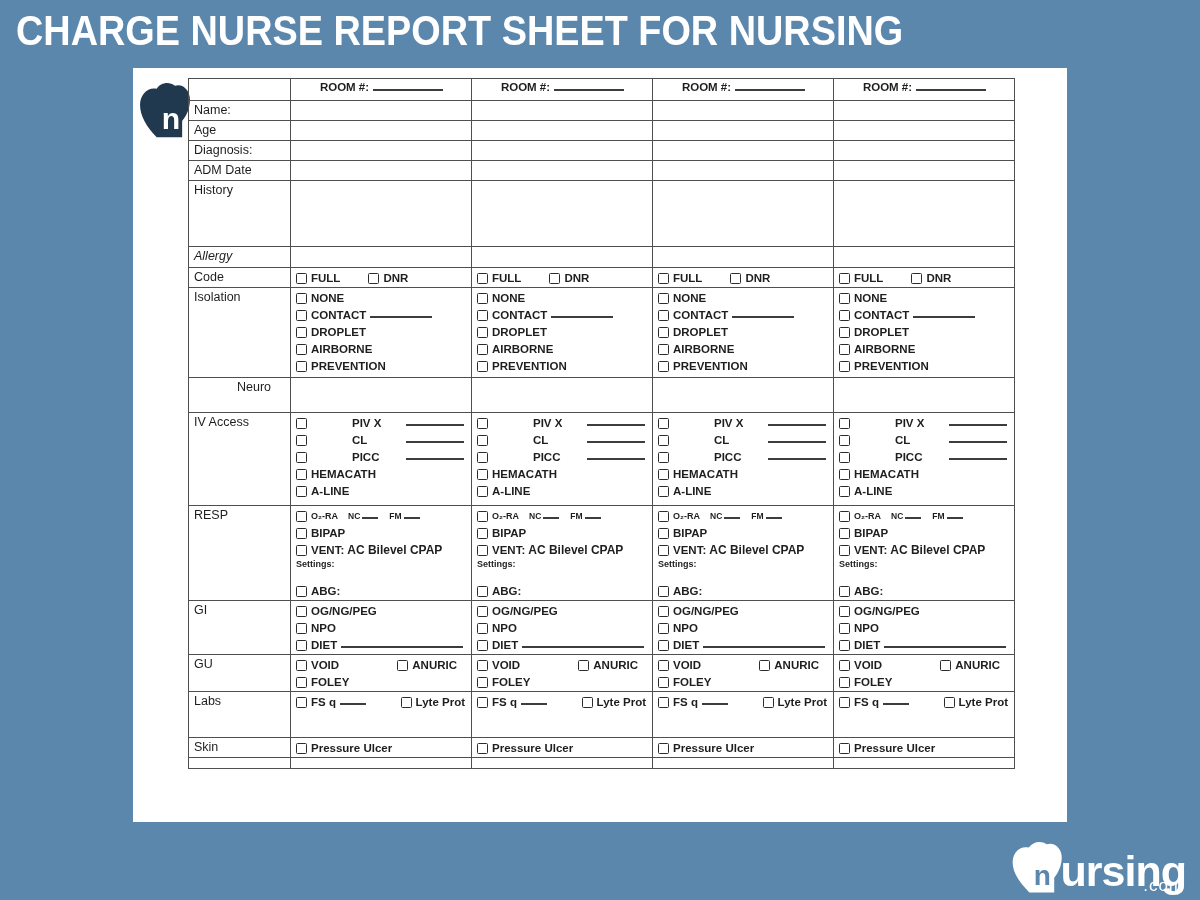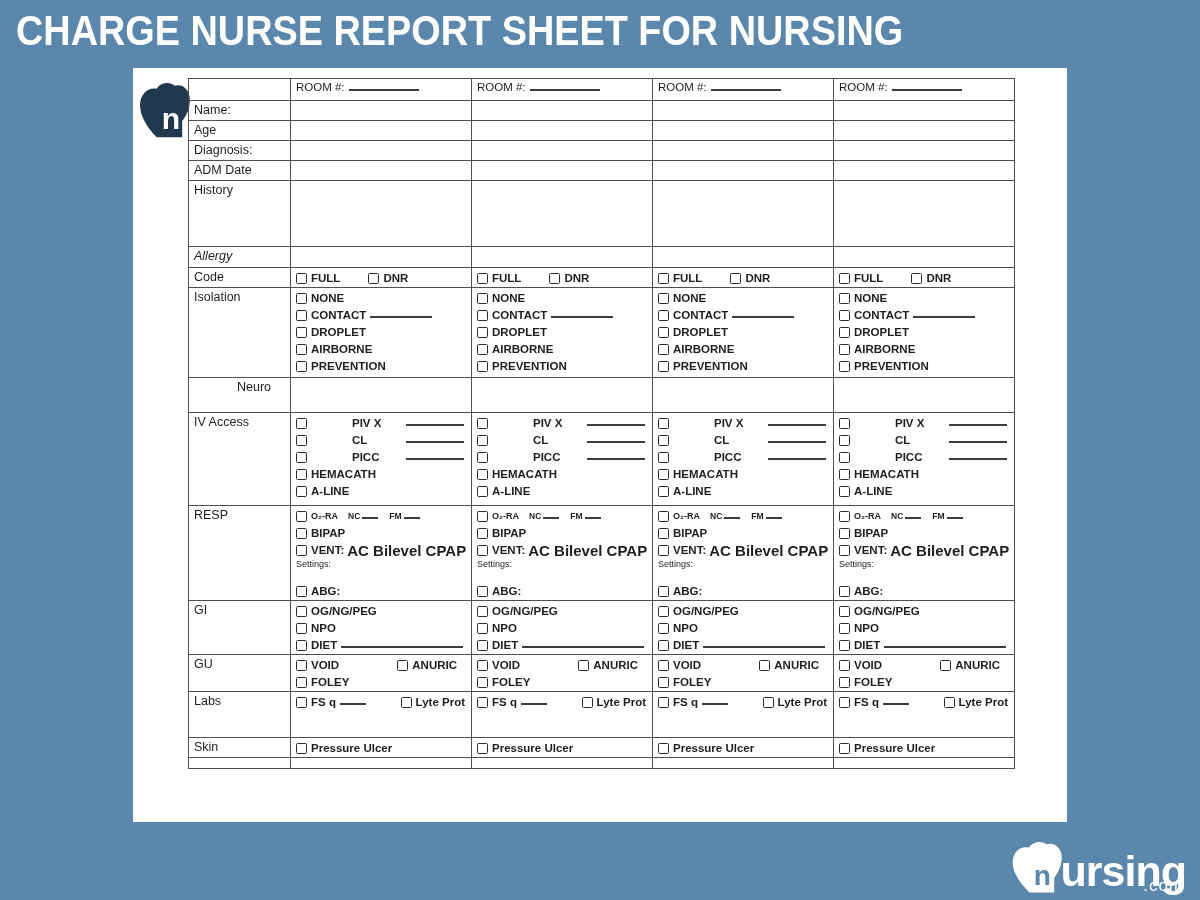--- a/index.html
+++ b/index.html
@@ -20,31 +20,31 @@
   .sheet-logo{position:absolute;left:6px;top:13px;width:52px;height:62px;}
   table.report{
     position:absolute;left:55px;top:10px;width:826px;
     border-collapse:collapse;table-layout:fixed;
   }
   table.report td{
     border:1.5px solid #4f4f4f;vertical-align:top;overflow:hidden;
     padding:2px 4px 0 5px;color:#1e1e1e;
   }
   td.lbl{font-size:12.5px;padding-top:3px;color:#222;}
-  td.roomhead{font-weight:normal;font-size:11.5px;padding-top:4px;white-space:nowrap;}
+  td.roomhead{text-align:center;font-weight:bold;font-size:11.5px;padding-top:4px;white-space:nowrap;}
   .blank{display:inline-block;height:3px;border-bottom:2px solid #3d3d3d;vertical-align:baseline;margin-left:4px;}
   .w70{width:70px;} .w62{width:62px;} .w58{width:58px;} .w92{width:92px;flex:1;margin-right:4px;}
   .w26{width:26px;} .w16{width:16px;margin:0 3px 0 2px;}
   .line{display:flex;align-items:center;line-height:17px;font-size:11.5px;font-weight:bold;white-space:nowrap;}
   .cb{display:inline-block;flex:none;width:9px;height:9px;border:1.7px solid #2c2c2c;border-radius:1.5px;margin-right:4px;background:#fff;}
   .ivlabel{display:inline-block;width:50px;padding-left:41px;}
   .small{font-size:9px;font-weight:bold;}
   .tiny{font-size:8.5px;font-weight:bold;}
-  .ventmode{font-size:15px;margin-left:3px;}
-  .settings{font-size:9px;font-weight:normal;line-height:11px;}
+  .ventmode{font-size:12px;margin-left:3px;}
+  .settings{font-size:9px;font-weight:bold;line-height:11px;}
   .gap{height:13px;}
   .ml-auto{margin-left:auto;margin-right:6px;}
   .ml28{margin-left:28px;}
   
   tr.rh24 td{height:19px;} tr.rh22 td{height:17px;} tr.rh23 td{height:18px;font-style:italic;}
   tr.rh68 td{height:63px;} tr.rh92 td{height:87px;} tr.rh37 td{height:32px;padding-left:48px;}
   tr.rh38 td{height:33px;} tr.rh95 td{height:90px;} tr.rh93 td{height:88px;}
   tr.rh54 td{height:49px;} tr.rh36 td{height:31px;} tr.rh48 td{height:43px;}
   tr.rh10 td{height:8px;}
   

